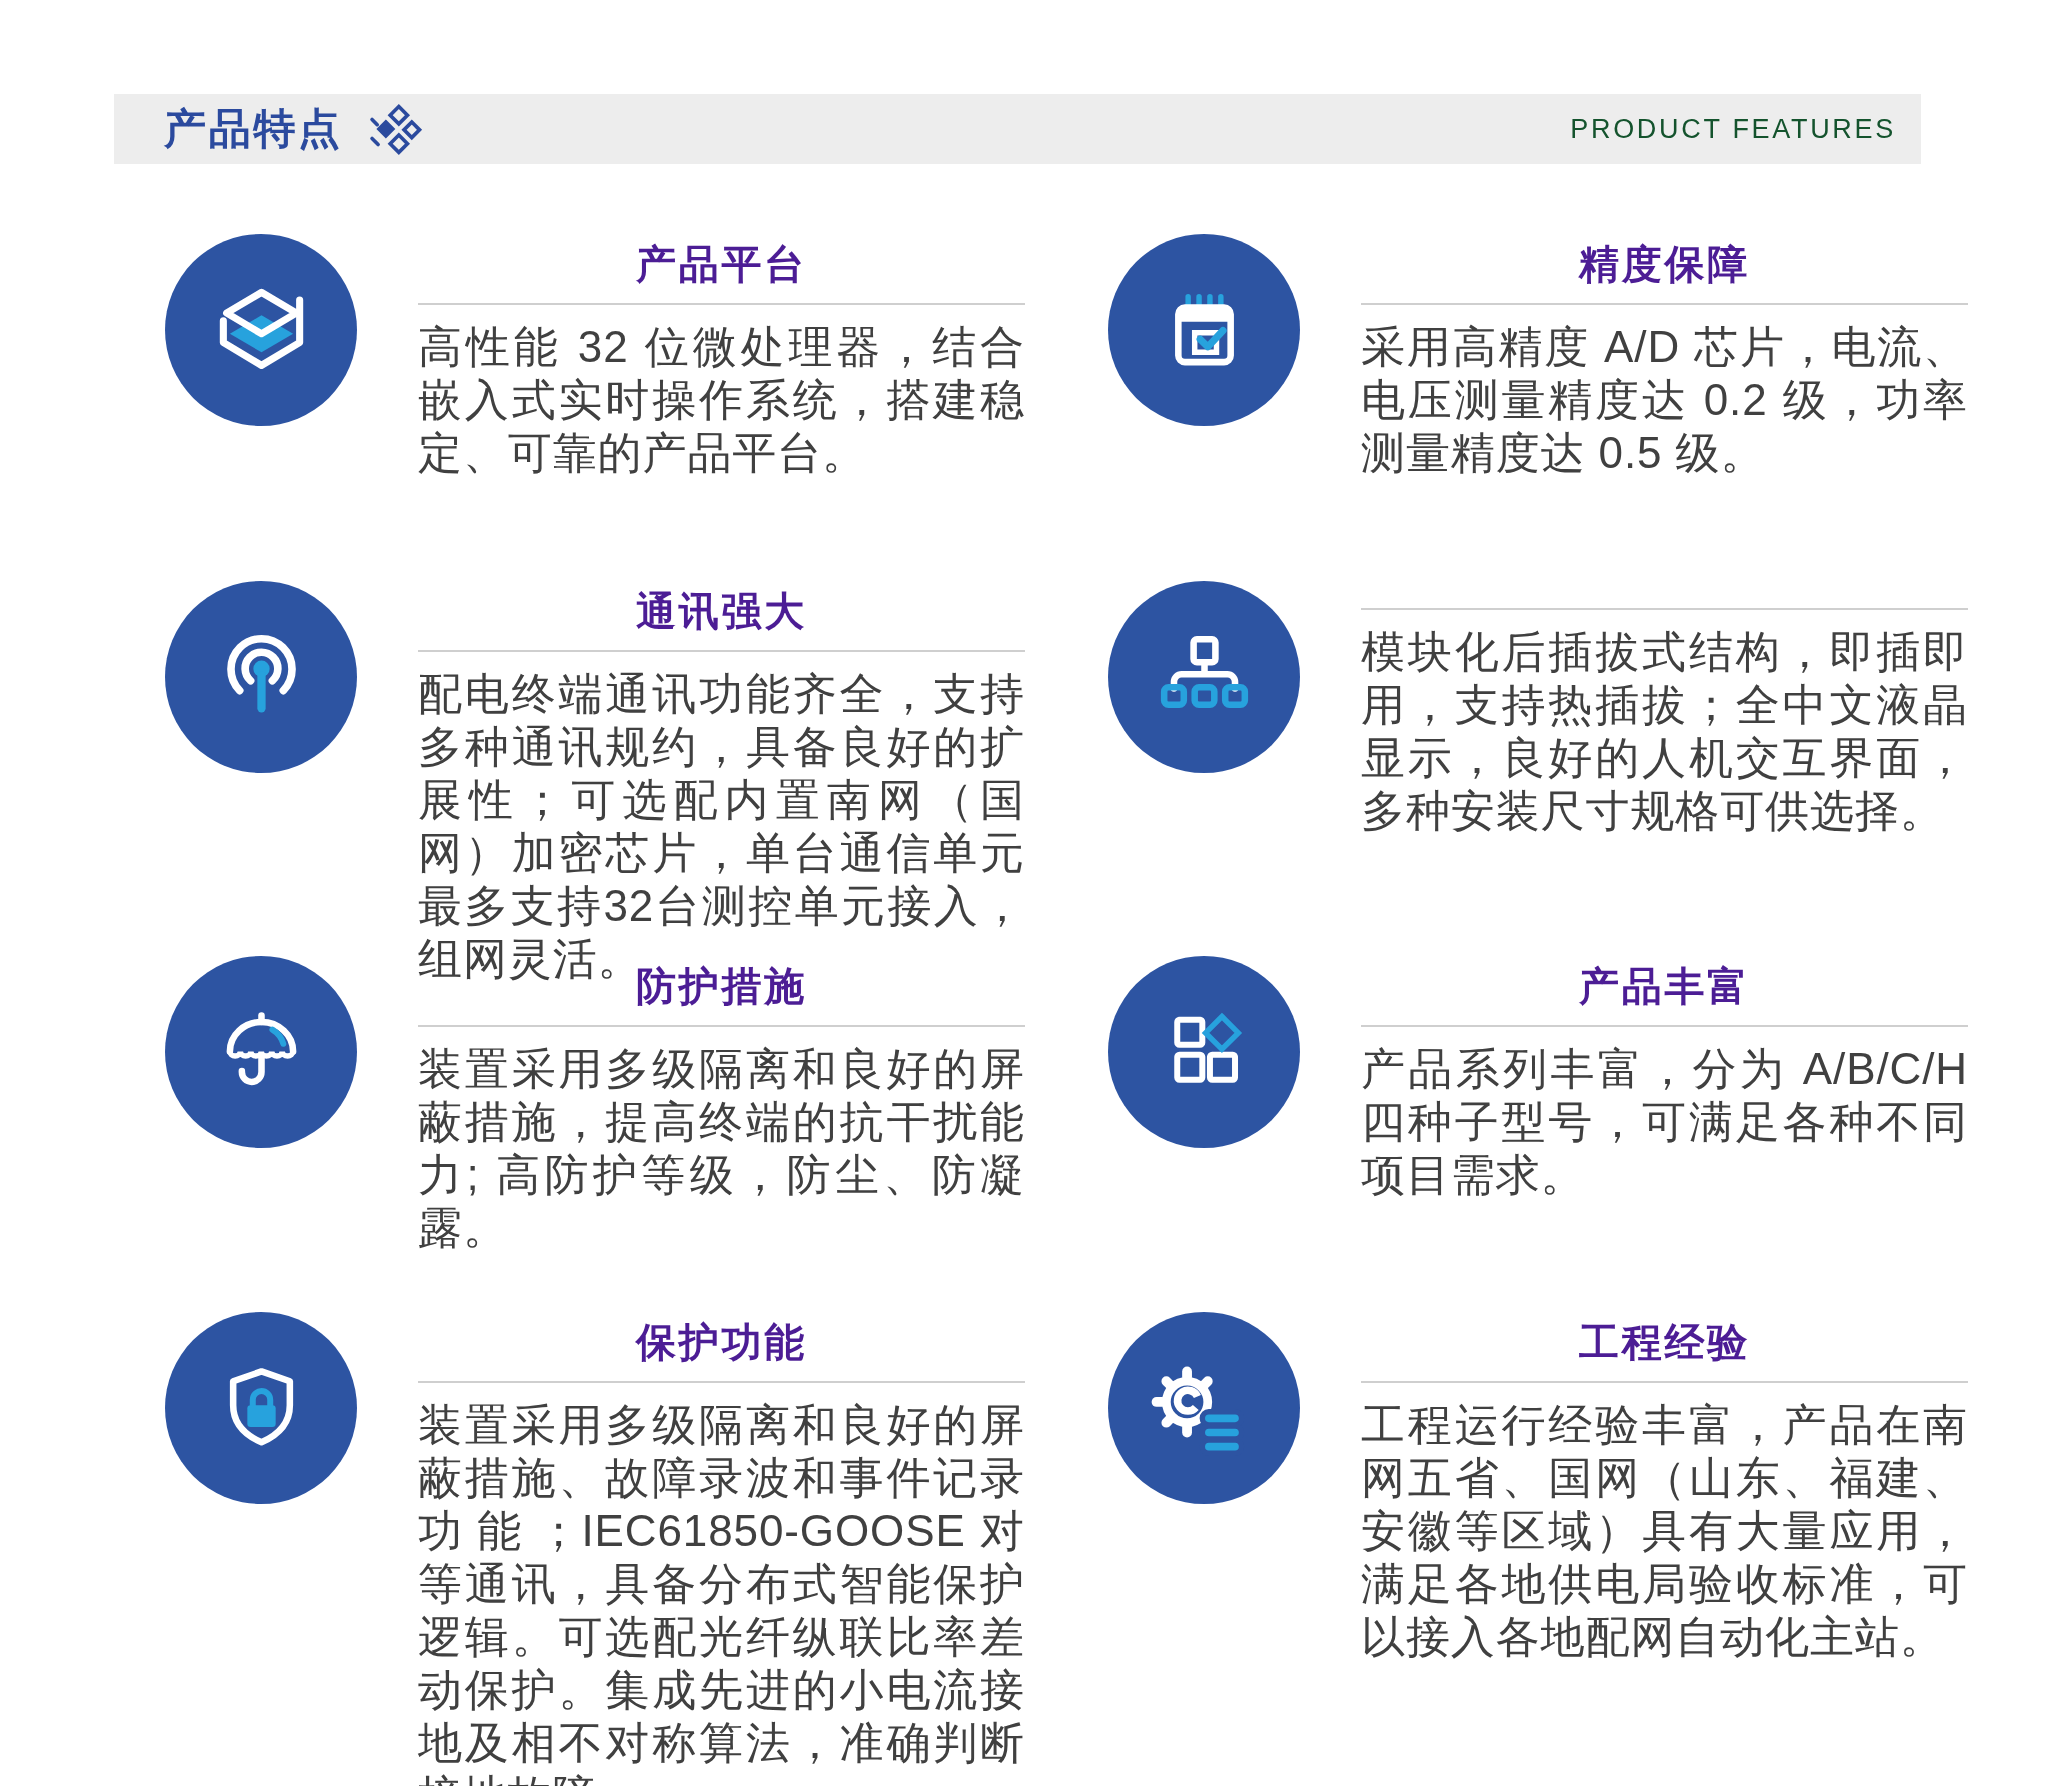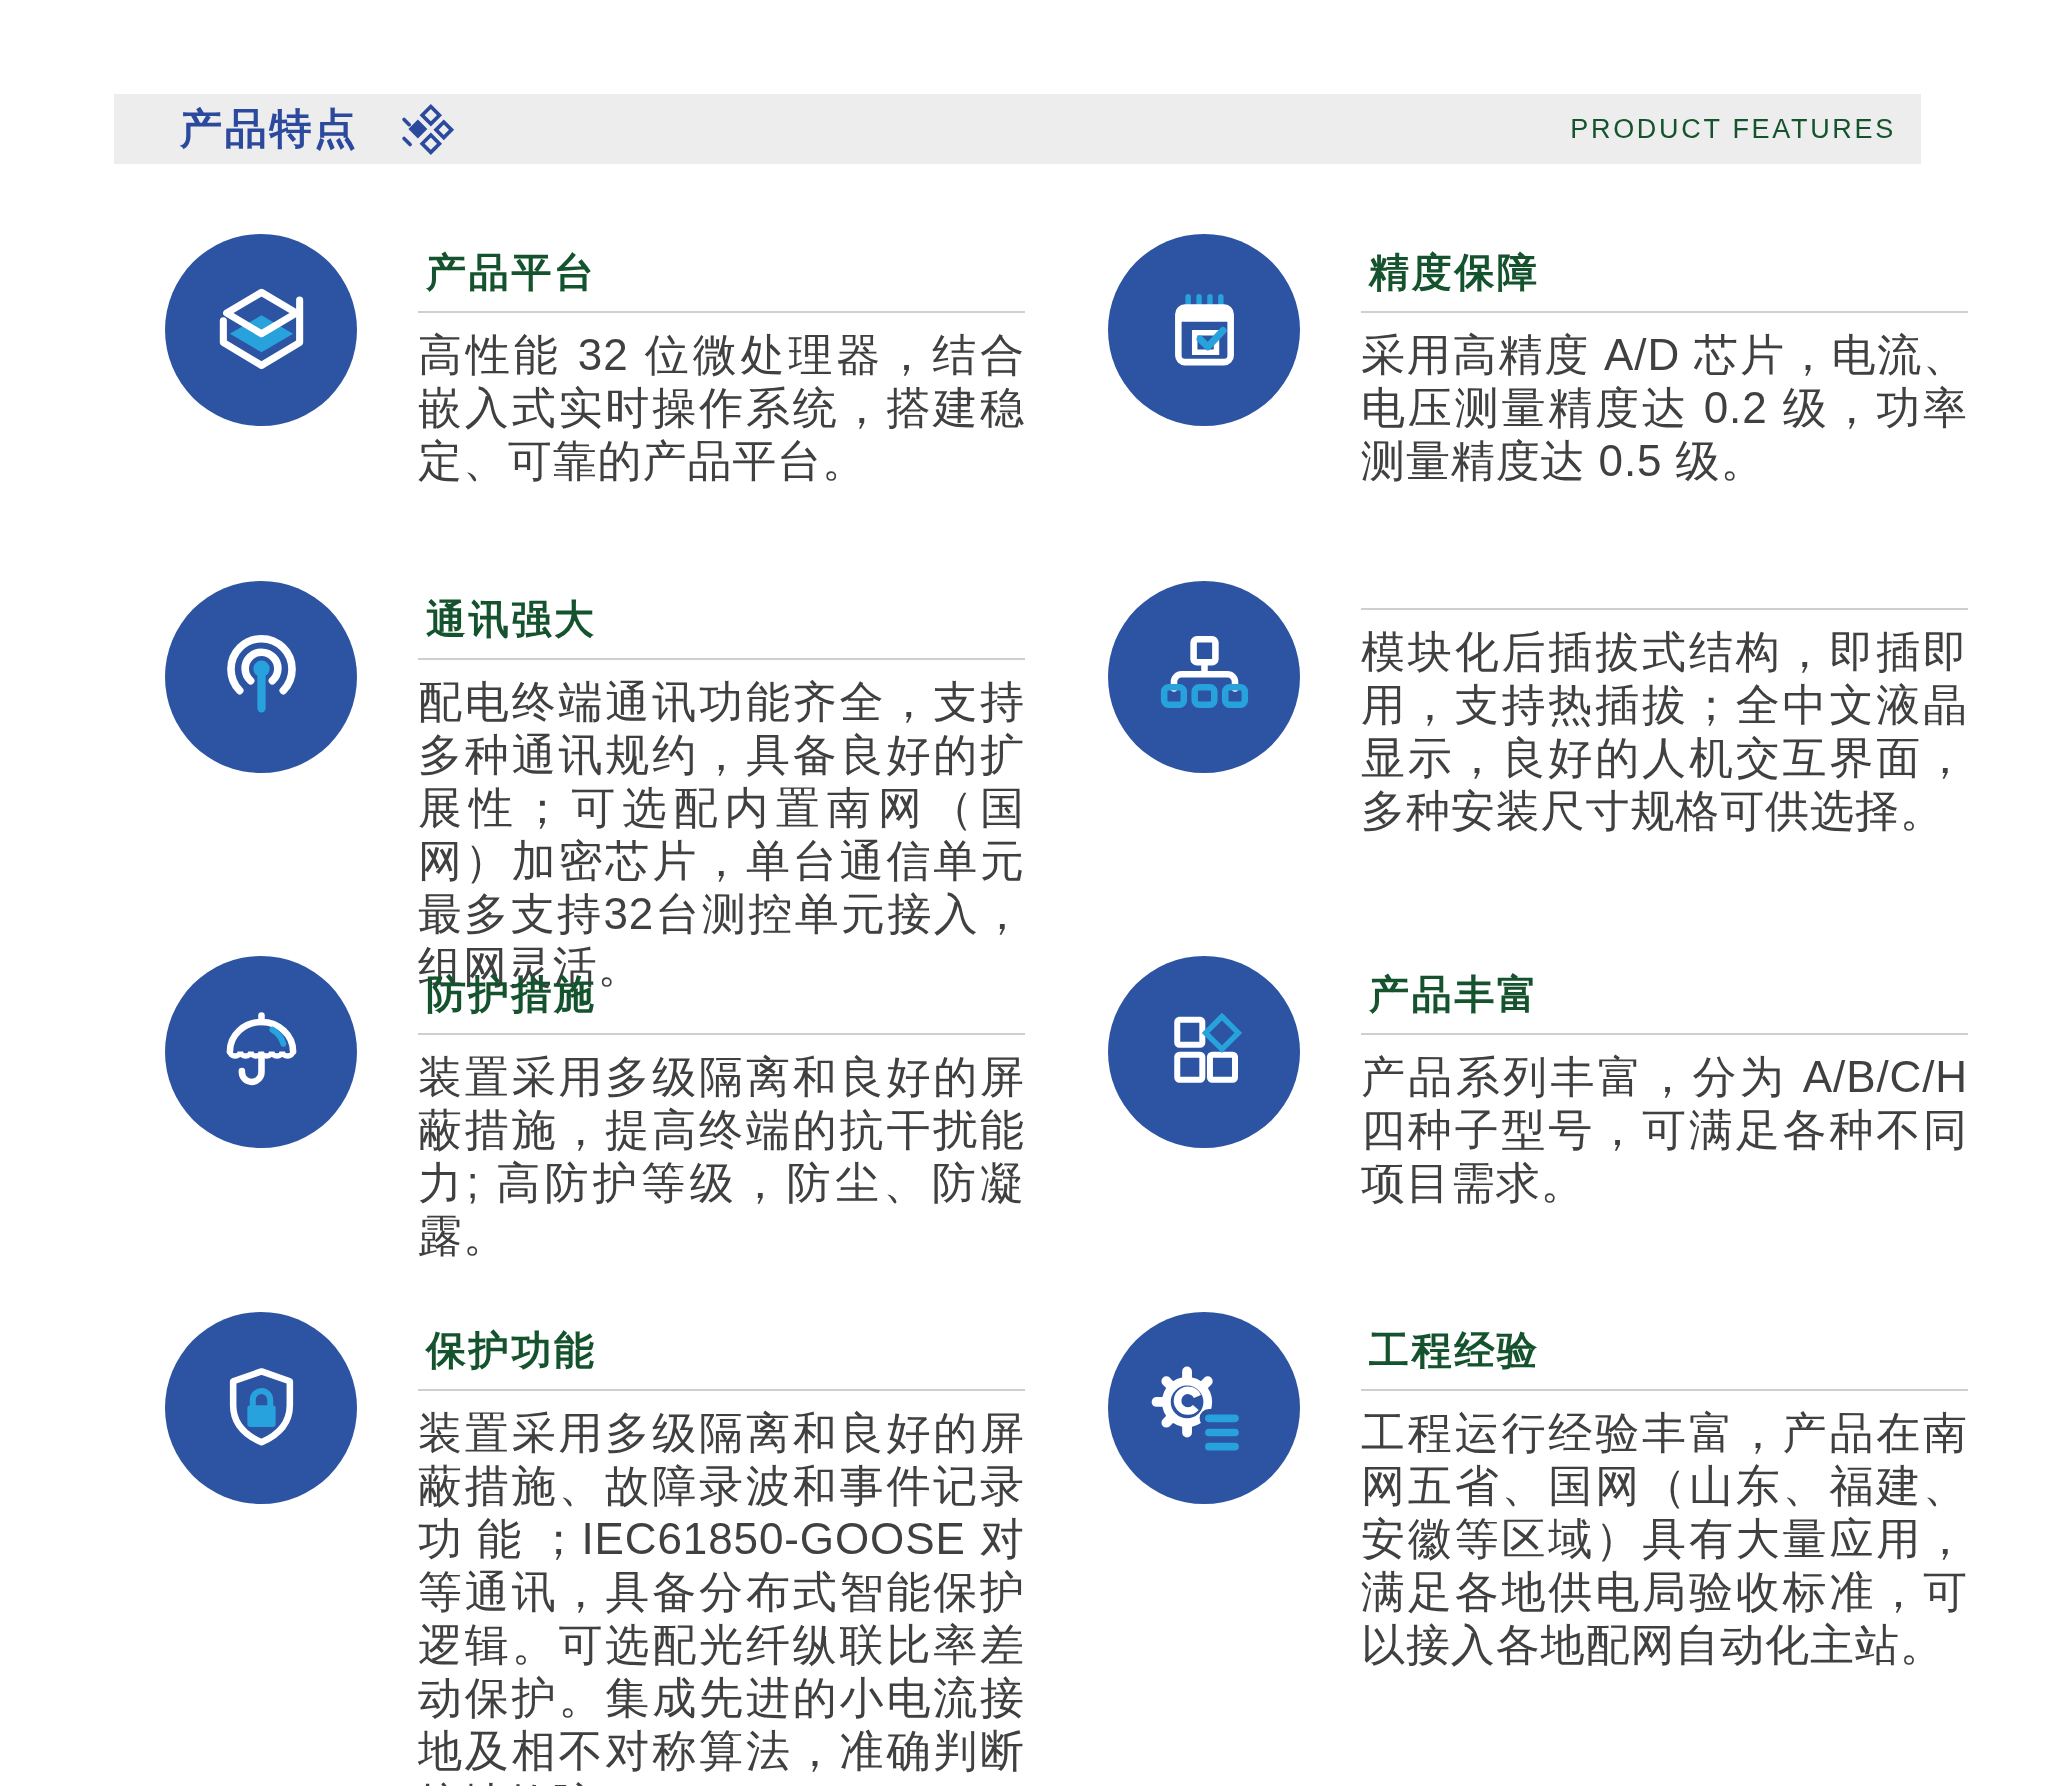--- a/index.html
+++ b/index.html
@@ -13,40 +13,40 @@
 
   
   .header{
     position:absolute;left:114px;top:94px;width:1807px;height:70px;
     background:#ededed;display:flex;align-items:center;justify-content:space-between;
     padding:0 25px 0 50px;
   }
   .header-left{display:flex;align-items:center;gap:23px;}
   .page-title{
     font-size:42px;line-height:42px;font-weight:bold;color:#2b4a9e;
-    margin:16px;letter-spacing:2.7px;
+    margin:0;letter-spacing:2.7px;
   }
   .brand-mark{width:57px;height:52px;flex:none;}
   .page-subtitle{
     font-size:27px;color:#14532d;letter-spacing:2.7px;font-weight:normal;text-align:right;
   }
 
   
   .content{position:absolute;left:165px;top:234px;width:1805px;}
   .feature-row{display:flex;column-gap:83px;align-items:flex-start;}
   .feature-card{width:860px;display:flex;align-items:flex-start;}
   .icon-circle{
     width:192px;height:192px;border-radius:50%;background:#2d54a2;flex:none;
     display:flex;align-items:center;justify-content:center;margin-right:61px;
   }
   .icon-circle svg{width:109px;height:109px;display:block;}
   .feature-text{width:608px;padding-top:9px;}
   .feature-title{
-    font-size:40px;line-height:42px;font-weight:bold;color:#14532d;
-    margin:8px;letter-spacing:2.7px;
+    font-size:40px;line-height:42px;font-weight:bold;color:#4c1d95;
+    margin:0;letter-spacing:2.7px;text-align:center;
   }
   .feature-divider{height:1.8px;background:#cfcfcf;margin-top:18px;width:100%;}
   .feature-desc{
     font-size:44px;line-height:53px;color:#404040;margin:15px 0 0 0;
     letter-spacing:0.9px;text-align:justify;
   }
 </style>
 </head>
 <body>
 

